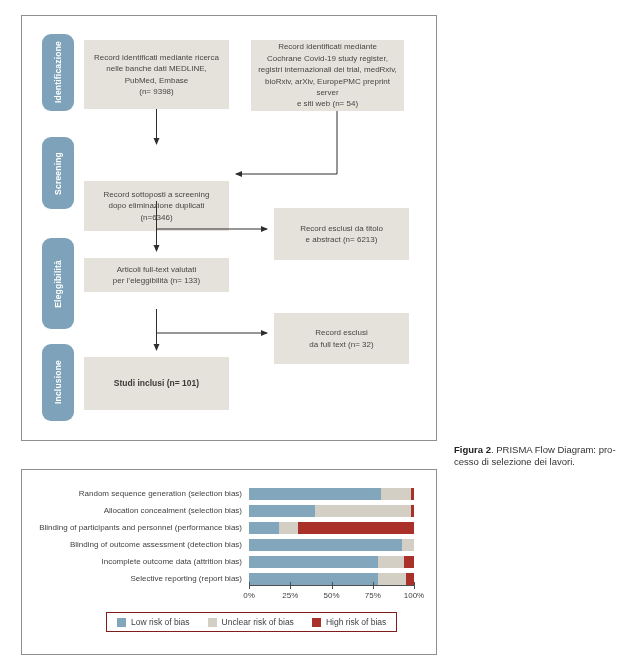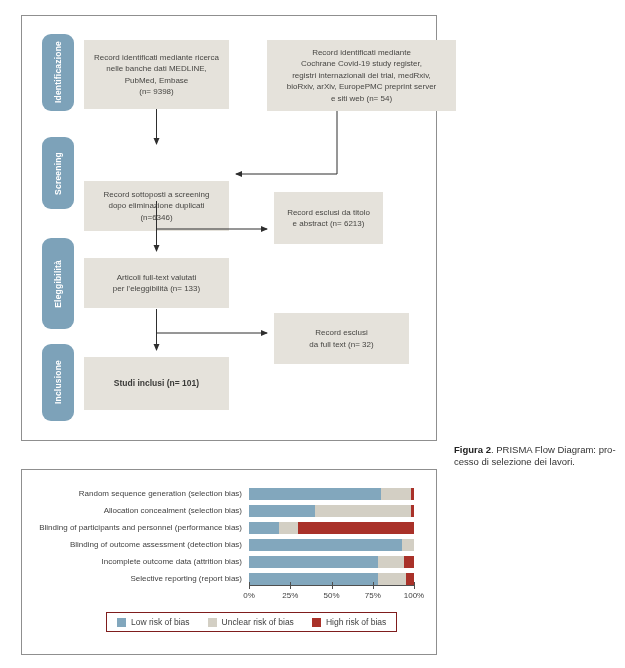--- a/index.html
+++ b/index.html
@@ -16,24 +16,24 @@
               font-weight:bold;font-size:8.5px;letter-spacing:.2px;}
   .st0{top:18px;height:77px;}
   .st1{top:121px;height:72px;}
   .st2{top:222px;height:91px;}
   .st3{top:328px;height:77px;}
 
   .fbox{position:absolute;background:#e5e2db;color:#474643;font-size:8px;line-height:1.42;
         display:flex;align-items:center;justify-content:center;text-align:center;
         white-space:pre-line;padding:2px;box-sizing:border-box;}
   .b1{left:62px;top:24px;width:145px;height:69px;}
-  .b2{left:245px;top:24px;width:189px;height:71px;}
+  .b2{left:229px;top:24px;width:153px;height:71px;}
   .b3{left:62px;top:135px;width:145px;height:50px;margin-top:30px;}
-  .b4{left:252px;top:176px;width:109px;height:52px;}
-  .b5{left:62px;top:242px;width:145px;height:50px;}
+  .b4{left:252px;top:192px;width:135px;height:52px;}
+  .b5{left:62px;top:242px;width:145px;height:34px;}
   .b6{left:252px;top:297px;width:135px;height:51px;}
   .b7{left:62px;top:341px;width:145px;height:53px;font-weight:bold;font-size:8.5px;color:#3a3a38;}
 
   .arrows{position:absolute;left:0;top:0;pointer-events:none;}
 
   
   .caption{position:absolute;left:454px;width:172px;font-size:9.5px;line-height:1.3;color:#333333;margin-top:24px;}
   .cap2{top:420px;}
   .cap3{top:629px;}
   .caption b{color:#222222;}

